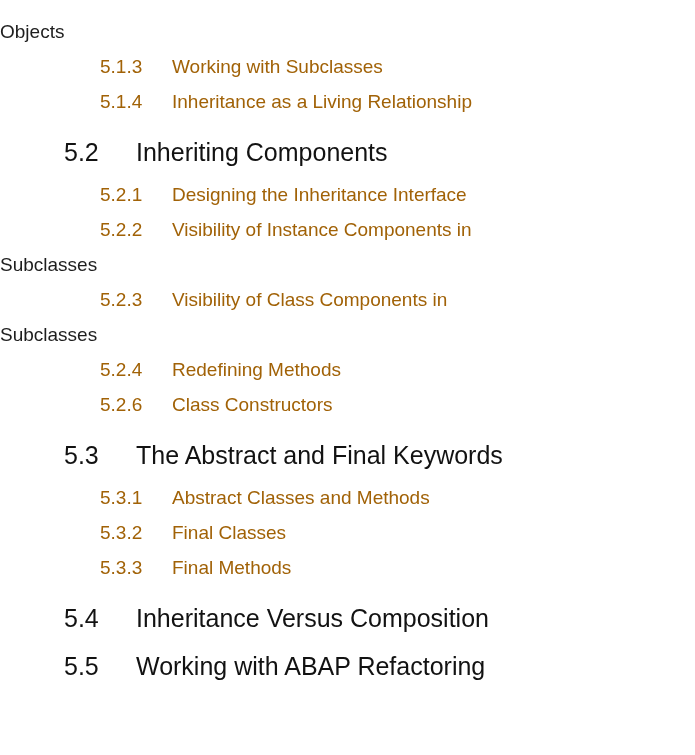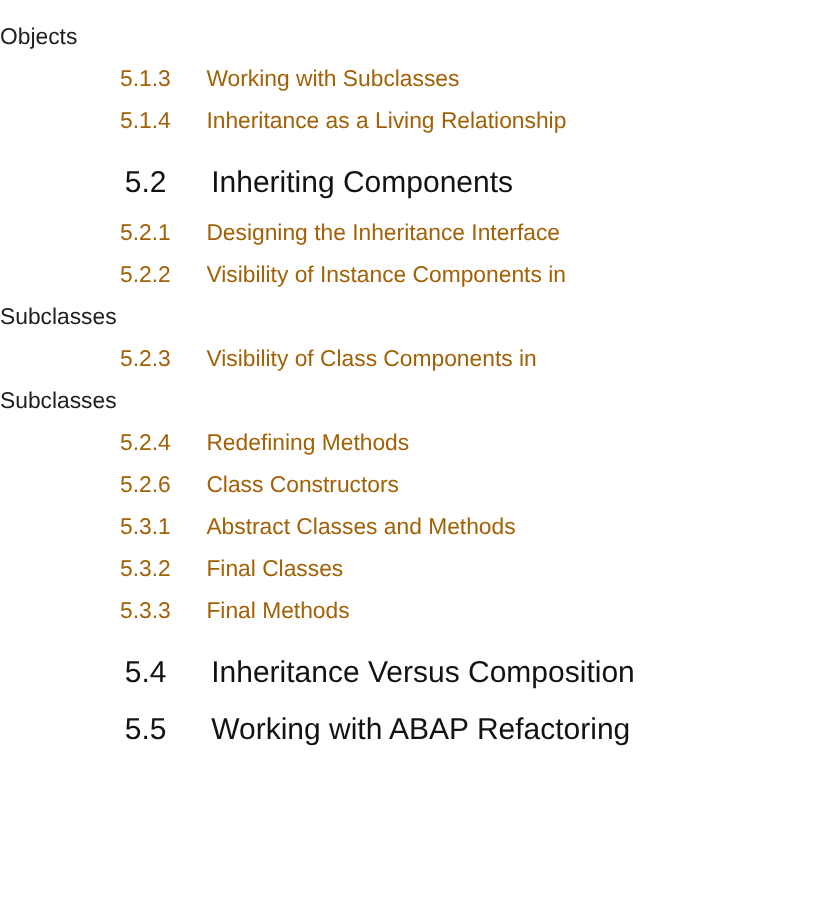--- a/index.html
+++ b/index.html
@@ -30,21 +30,21 @@
     display: flex;
     align-items: baseline;
     white-space: normal;
   }
   
   .entry.lvl2 {
     font-size: 25px;
     line-height: 30px;
     margin-top: 18px;
     margin-bottom: 10px;
-    padding-left: 104px;
+    padding-left: 64px;
     color: #121212;
   }
   .entry.lvl2 .num {
     min-width: 72px;
     flex: 0 0 auto;
   }
   .entry.lvl2 .txt {
     flex: 1 1 auto;
   }
   
@@ -103,20 +103,24 @@
       </div>
       <div class="entry cont"><span>Subclasses</span></div>
       <div class="entry lvl3">
         <span class="num">5.2.4</span>
         <span class="txt">Redefining Methods</span>
       </div>
       <div class="entry lvl3">
         <span class="num">5.2.6</span>
         <span class="txt">Class Constructors</span>
       </div>
+      <div class="entry lvl2">
+        <span class="num">5.3</span>
+        <span class="txt">The Abstract and Final Keywords</span>
+      </div>
       <div class="entry lvl3">
         <span class="num">5.3.1</span>
         <span class="txt">Abstract Classes and Methods</span>
       </div>
       <div class="entry lvl3">
         <span class="num">5.3.2</span>
         <span class="txt">Final Classes</span>
       </div>
       <div class="entry lvl3">
         <span class="num">5.3.3</span>

